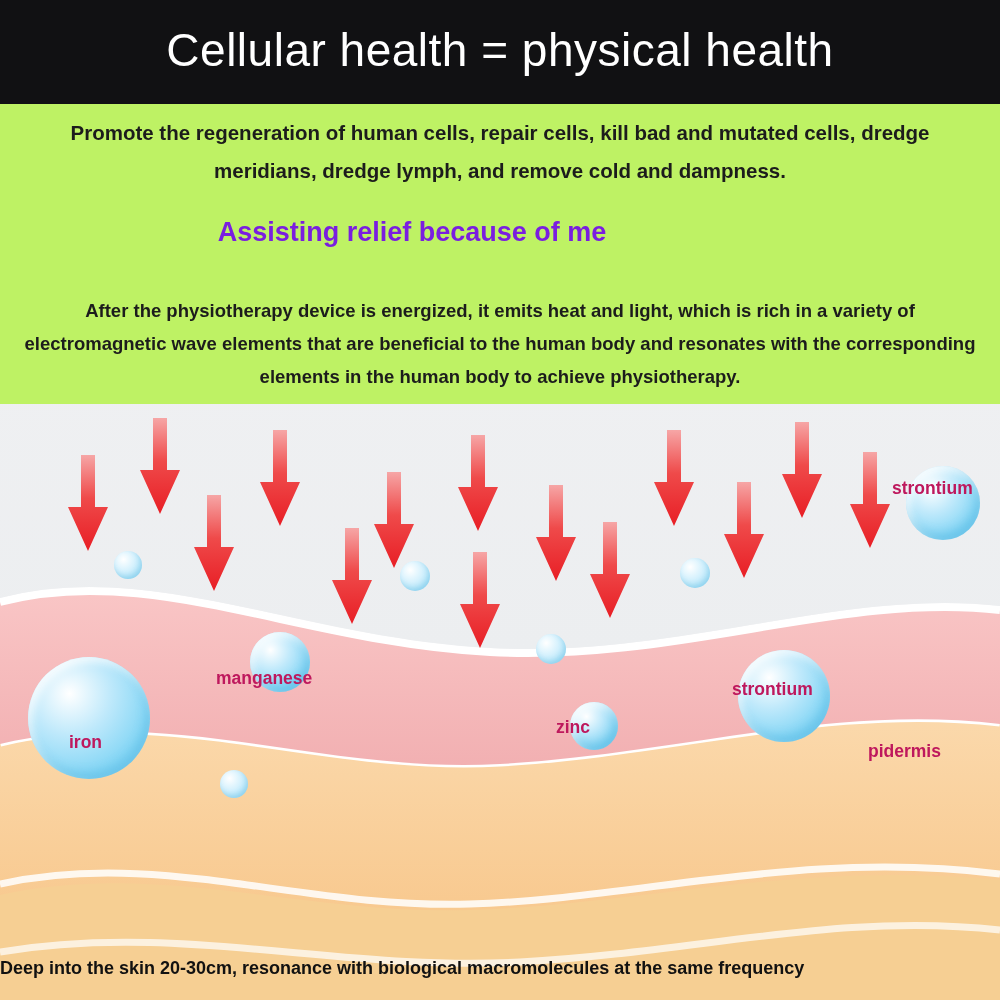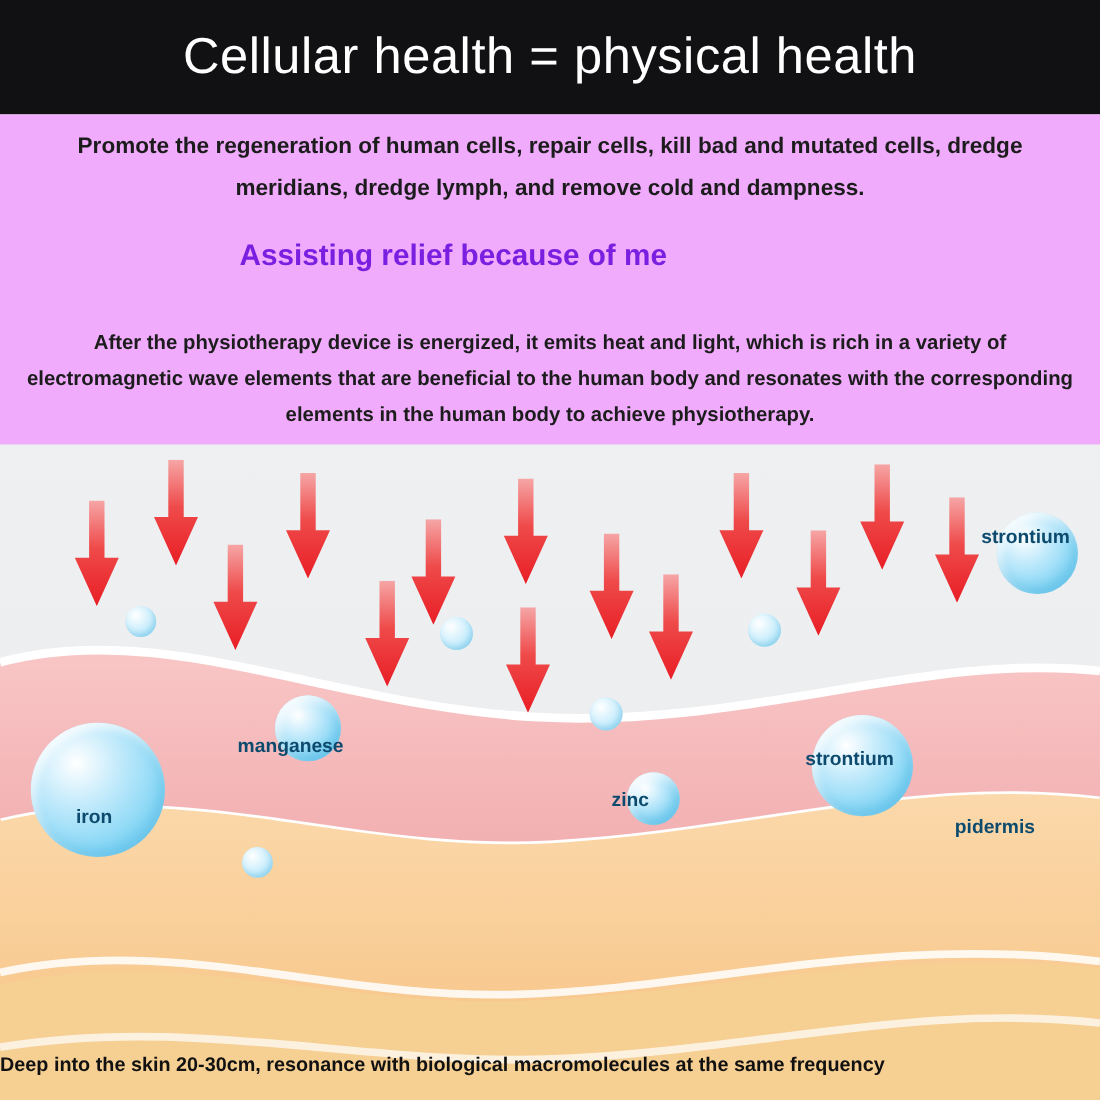--- a/index.html
+++ b/index.html
@@ -38,21 +38,21 @@
     line-height: 60px;
     white-space: nowrap;
   }
 
   
   .upper {
     position: absolute;
     left: 0; top: 104px;
     width: 1000px;
     height: 300px;
-    background: #f0abfc;
+    background: #bef264;
   }
   .lead {
     position: absolute;
     left: 20px; top: 10px;
     width: 960px;
     text-align: center;
     font-size: 20.5px;
     font-weight: bold;
     color: #1c1c1c;
     line-height: 38px;
@@ -103,21 +103,21 @@
   }
   .bubble.small {
     background: radial-gradient(circle at 34% 30%, #ffffff 0%, #d8f2fd 40%, #9ddff7 100%);
     box-shadow: inset -2px -3px 5px rgba(70,170,215,0.30);
   }
 
   .bub-label {
     position: absolute;
     font-size: 17.5px;
     font-weight: bold;
-    color: #0c4a6e;
+    color: #be185d;
     white-space: nowrap;
   }
 
   
   .footer-text {
     position: absolute;
     left: 0; top: 958px;
     width: 790px;
     text-align: center;
     font-size: 18px;

